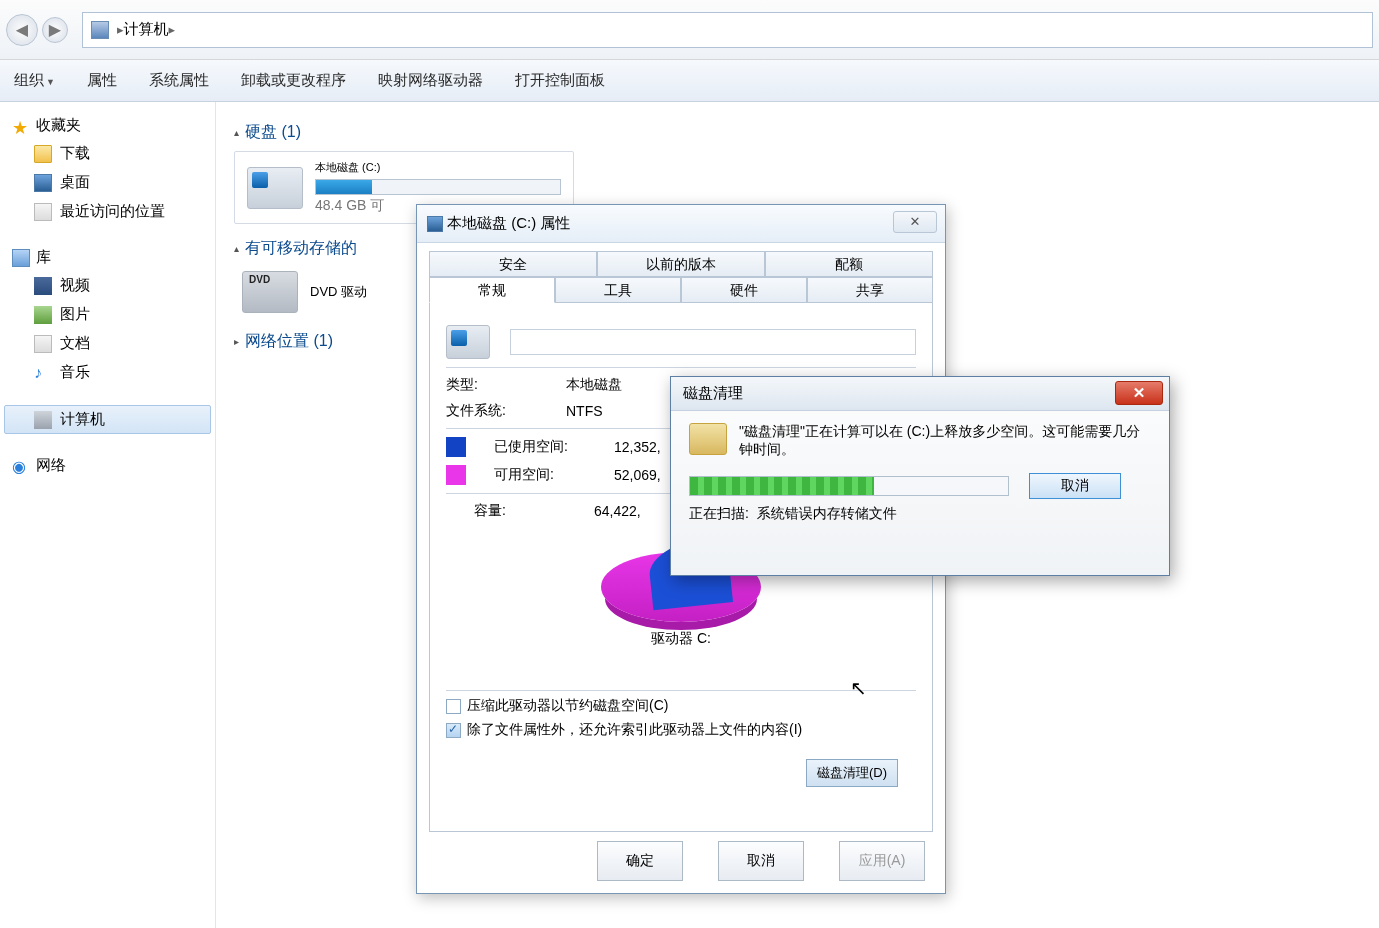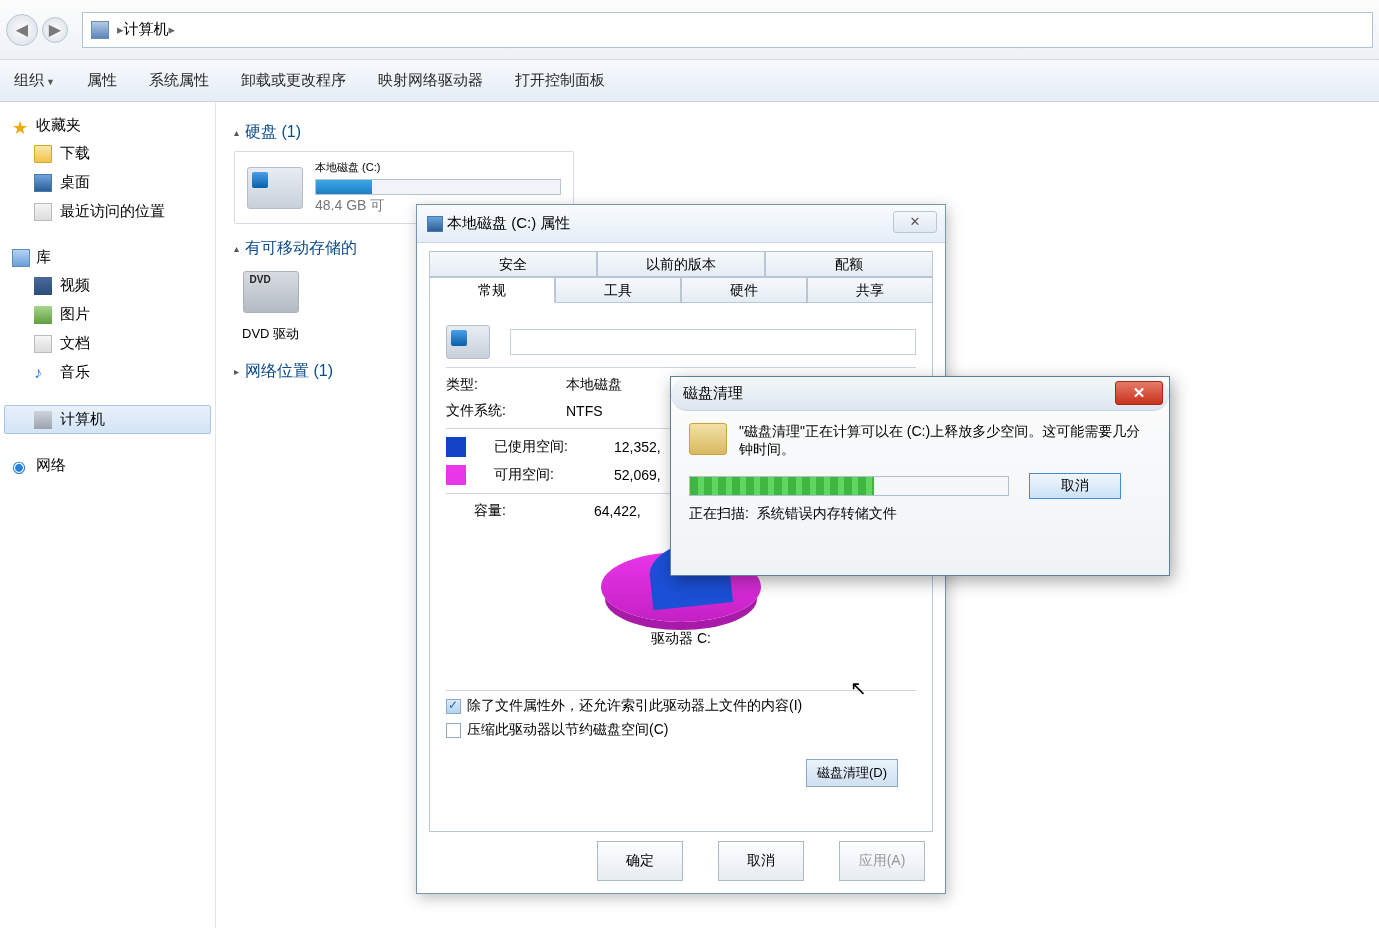--- a/index.html
+++ b/index.html
@@ -78,21 +78,21 @@
 .chk-row{display:flex;align-items:center;gap:6px;margin:6px 0;font-size:14px;}
 .chk{width:15px;height:15px;border:1px solid #8ea9c4;}
 .chk.on{background:linear-gradient(#d9eafa,#b3d3f0);position:relative;}
 .chk.on:after{content:"✓";position:absolute;left:1px;top:-2px;color:#2a66a8;font-size:12px;}
 .dlg-buttons{position:absolute;bottom:12px;right:20px;display:flex;gap:14px;}
 .btn{min-width:86px;height:40px;border:1px solid #aeb9c6;background:linear-gradient(#fcfdfe,#e7ecf2);font-size:14px;margin-left:21px;}
 .btn.dis{color:#999;}
 
 
 .cleanup-dlg { position: absolute; left: 670px; top: 376px; width: 500px; height: 200px; background: linear-gradient(#fdfdfd,#f0f3f6); border: 1px solid #5d7fa3; box-shadow: 3px 5px 16px rgba(0,0,0,0.35); }
-.cu-title{height:34px;background:linear-gradient(#f4f7fa,#dde6f0);display:flex;align-items:center;padding:0 12px;font-size:15px;border-bottom:1px solid #c6d2df;border-radius:17px;}
+.cu-title{height:34px;background:linear-gradient(#f4f7fa,#dde6f0);display:flex;align-items:center;padding:0 12px;font-size:15px;border-bottom:1px solid #c6d2df;}
 .cu-close{position:absolute;right:6px;top:4px;width:48px;height:24px;background:linear-gradient(#e57b6a,#c8311a);border:1px solid #a82910;border-radius:3px;color:#fff;text-align:center;line-height:22px;font-weight:bold;}
 .cu-body{padding:12px 18px;font-size:14px;}
 .cu-msg{display:flex;gap:12px;margin-bottom:14px;}
 .cu-ico{width:38px;height:32px;background:linear-gradient(#f2e2a6,#d8b860);border:1px solid #c7a340;border-radius:3px;flex-shrink:0;}
 .cu-row{margin:6px 0;}
 .prog{width:320px;height:20px;border:1px solid #b2bfcd;background:#f5f7fa;display:inline-block;vertical-align:middle;position:relative;overflow:hidden;}
 .prog-fill{height:100%;width:58%;background:repeating-linear-gradient(90deg,#3fb63f 0 8px,#5fd65f 8px 14px);}
 .cu-cancel{display:inline-block;margin-left:16px;min-width:92px;height:26px;border:1px solid #3f8fd6;background:linear-gradient(#eff6fd,#cbe1f6);font-size:14px;vertical-align:middle;}
 
 .cursor{position:absolute;left:850px;top:676px;font-size:20px;color:#000;pointer-events:none;}
@@ -191,21 +191,21 @@
             </div>
           <div class="drive-sub">48.4 GB 可</div>
         </div>
       </div>
     </div>
     <div class="group-head">
         <span class="tri2">▴</span>
         <span>有可移动存储的</span>
       </div>
     <div class="drive-row">
-      <div style="display:flex;align-items:center;gap:12px;padding:4px 8px;flex-direction:column;">
+      <div style="display:flex;align-items:center;gap:12px;padding:4px 8px;">
         <div class="dvd-ico"></div>
         <span>DVD 驱动</span>
       </div>
     </div>
     <div class="group-head">
         <span class="tri2">▸</span>
         <span>网络位置 (1)</span>
       </div>
   </div>
 </div>
@@ -259,26 +259,26 @@
           <span>64,422,</span>
         </div>
       <div class="pie">
         <div class="pie-base"></div>
         <div class="pie-slice"></div>
       </div>
       <div class="drive-label">驱动器 C:</div>
       <button class="cleanup-btn">磁盘清理(D)</button>
       <div class="hr" style="margin-top:42px;"></div>
       <div class="chk-row">
+          <span class="chk"></span>
+          <span>压缩此驱动器以节约磁盘空间(C)</span>
+        </div>
+      <div class="chk-row">
           <span class="chk on"></span>
           <span>除了文件属性外，还允许索引此驱动器上文件的内容(I)</span>
-        </div>
-      <div class="chk-row">
-          <span class="chk"></span>
-          <span>压缩此驱动器以节约磁盘空间(C)</span>
         </div>
     </div>
   </div>
   <div class="dlg-buttons">
     <button class="btn">确定</button>
     <button class="btn">取消</button>
     <button class="btn dis">应用(A)</button>
   </div>
 </div>
 

